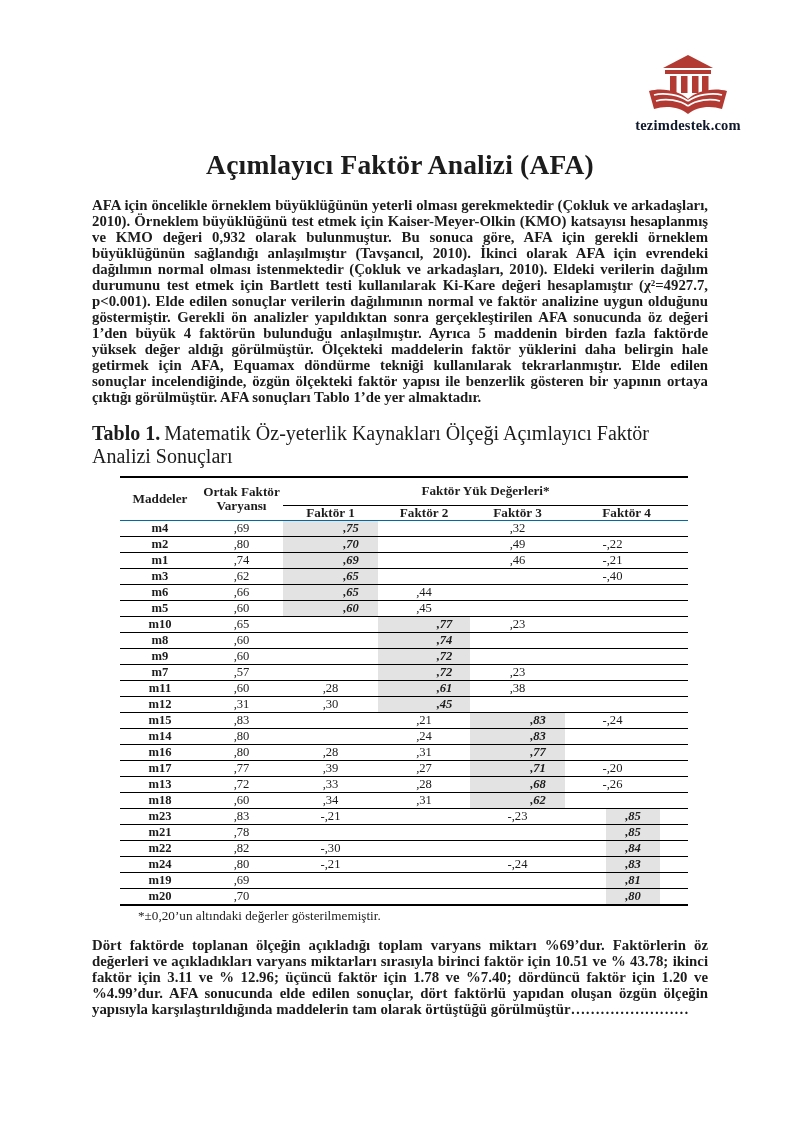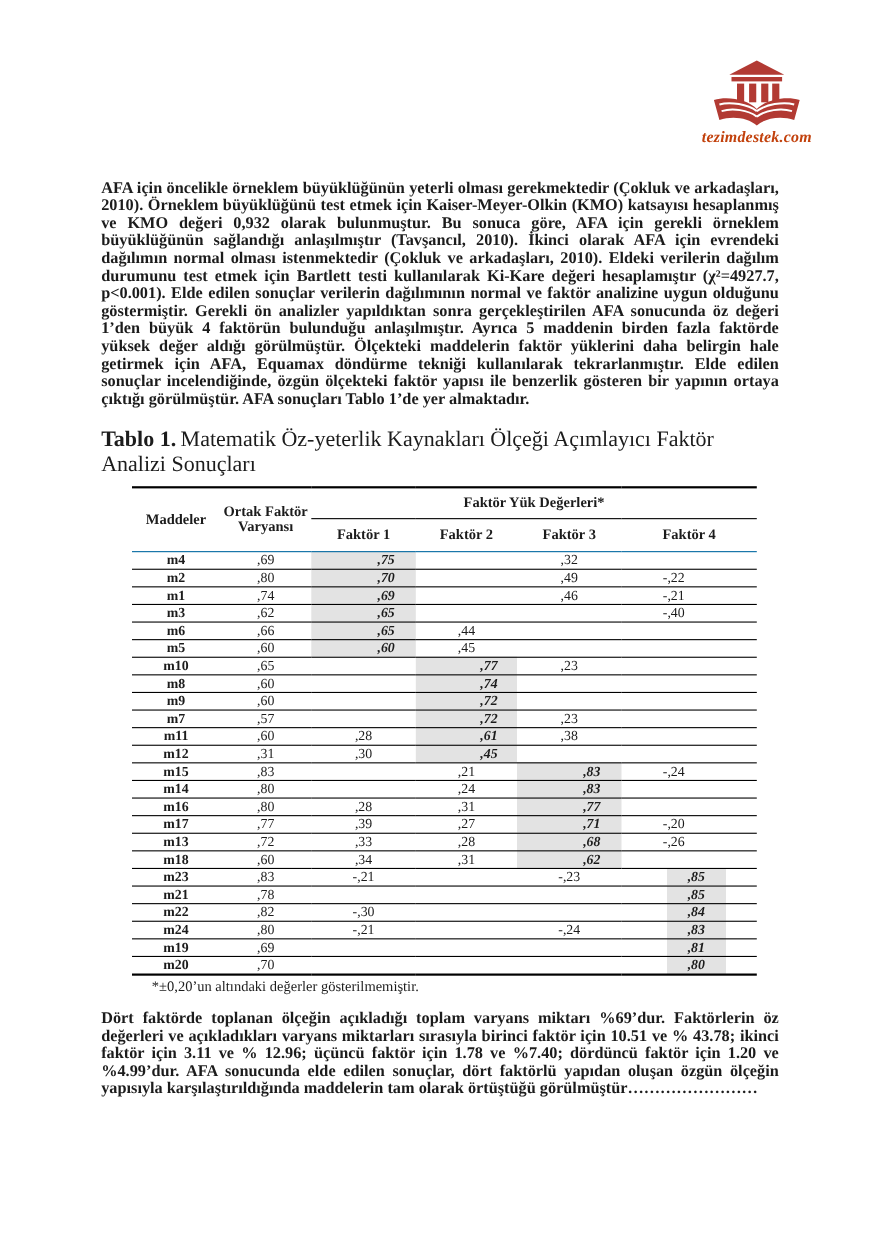--- a/index.html
+++ b/index.html
@@ -3,36 +3,36 @@
 <meta charset="utf-8">
 <style>
   * { margin:0; padding:0; box-sizing:border-box; }
   html,body { background:#ffffff; }
   .page {
     width:800px; height:1131px; background:#ffffff; position:relative;
     font-family:"Liberation Serif", serif; color:#1c1c1c; overflow:hidden;
   }
   .logo { position:absolute; top:54px; right:42px; width:140px; text-align:center; }
   .logo svg { display:block; margin:0 auto; }
-  .logo-text { font-size:14.5px; font-weight:bold; color:#c2410c; margin-top:1px; letter-spacing:0.2px;font-style:italic; }
+  .logo-text { font-size:14.5px; font-weight:bold; color:#0f172a; margin-top:1px; letter-spacing:0.2px; }
   .content { padding:148px 92px 0 92px; }
   .title { text-align:center; font-size:27.5px; font-weight:bold; letter-spacing:0.2px; line-height:34px; }
   .para { margin-top:15px; text-align:justify; font-size:14.8px; line-height:16px;font-weight:bold; }
   .caption { margin-top:17px; font-size:20px; }
   .caption b { margin-right:4px; }
 
   table.afa {
     border-collapse:collapse; table-layout:fixed;
     width:568px; margin:8px 0 0 28px;
     border-top:2.5px solid #000; border-bottom:2px solid #000;
   }
   table.afa th, table.afa td { padding:0; text-align:center; vertical-align:middle; }
   thead th { font-weight:bold; font-size:13.2px; line-height:14.5px; }
   tr.h1row { height:28px; }
-  tr.h2row { height:30px; }
+  tr.h2row { height:15px; }
   th.grouph { border-bottom:1.5px solid #000; }
   tbody tr { height:15.8px; }
   tbody tr:first-child td { border-top:1px solid #0369a1; }
   tbody td { border-bottom:1px solid #000; font-size:12.6px; line-height:15px; }
   tbody td.madde { font-weight:bold; }
   tbody td.hl { background:#e3e3e3; font-weight:bold; font-style:italic;padding-left:41px; }
   th.c-f4, tbody td.c-f4 { padding-right:28px; }
   tbody td.c-f4.hl { background-clip:content-box; }
   .footnote { margin-left:46px; margin-top:2px; font-size:13.2px; }
   .closing { margin-top:13px; }
@@ -53,20 +53,21 @@
         <rect x="57" y="22" width="6.5" height="17"></rect>
         <path d="M43,45 C35,37 17,33 4,37 L9,55 C21,51 35,53 43,60 C51,53 65,51 77,55 L82,37 C69,33 51,37 43,45 Z"></path>
       </g>
       <path d="M43,47 C35,41 19,38 9,41 M43,52 C35,46 21,44 11,47" stroke="#ffffff" stroke-width="1.8" fill="none"></path>
       <path d="M43,47 C51,41 67,38 77,41 M43,52 C51,46 65,44 75,47" stroke="#ffffff" stroke-width="1.8" fill="none"></path>
     </svg>
     <div class="logo-text">tezimdestek.com</div>
   </div>
 
   <div class="content">
+    <h1 class="title">Açımlayıcı Faktör Analizi (AFA)</h1>
 
     <p class="para">AFA için öncelikle örneklem büyüklüğünün yeterli olması gerekmektedir (Çokluk ve arkadaşları, 2010). Örneklem büyüklüğünü test etmek için Kaiser-Meyer-Olkin (KMO) katsayısı hesaplanmış ve KMO değeri 0,932 olarak bulunmuştur. Bu sonuca göre, AFA için gerekli örneklem büyüklüğünün sağlandığı anlaşılmıştır (Tavşancıl, 2010). İkinci olarak AFA için evrendeki dağılımın normal olması istenmektedir (Çokluk ve arkadaşları, 2010). Eldeki verilerin dağılım durumunu test etmek için Bartlett testi kullanılarak Ki-Kare değeri hesaplamıştır (χ²=4927.7, p&lt;0.001). Elde edilen sonuçlar verilerin dağılımının normal ve faktör analizine uygun olduğunu göstermiştir. Gerekli ön analizler yapıldıktan sonra gerçekleştirilen AFA sonucunda öz değeri 1’den büyük 4 faktörün bulunduğu anlaşılmıştır. Ayrıca 5 maddenin birden fazla faktörde yüksek değer aldığı görülmüştür. Ölçekteki maddelerin faktör yüklerini daha belirgin hale getirmek için AFA, Equamax döndürme tekniği kullanılarak tekrarlanmıştır. Elde edilen sonuçlar incelendiğinde, özgün ölçekteki faktör yapısı ile benzerlik gösteren bir yapının ortaya çıktığı görülmüştür. AFA sonuçları Tablo 1’de yer almaktadır.</p>
 
     <p class="caption">
       <b>Tablo 1.</b><span>Matematik Öz-yeterlik Kaynakları Ölçeği Açımlayıcı Faktör Analizi Sonuçları</span>
     </p>
 
     <table class="afa">
       <colgroup>
         <col style="width:80px">

